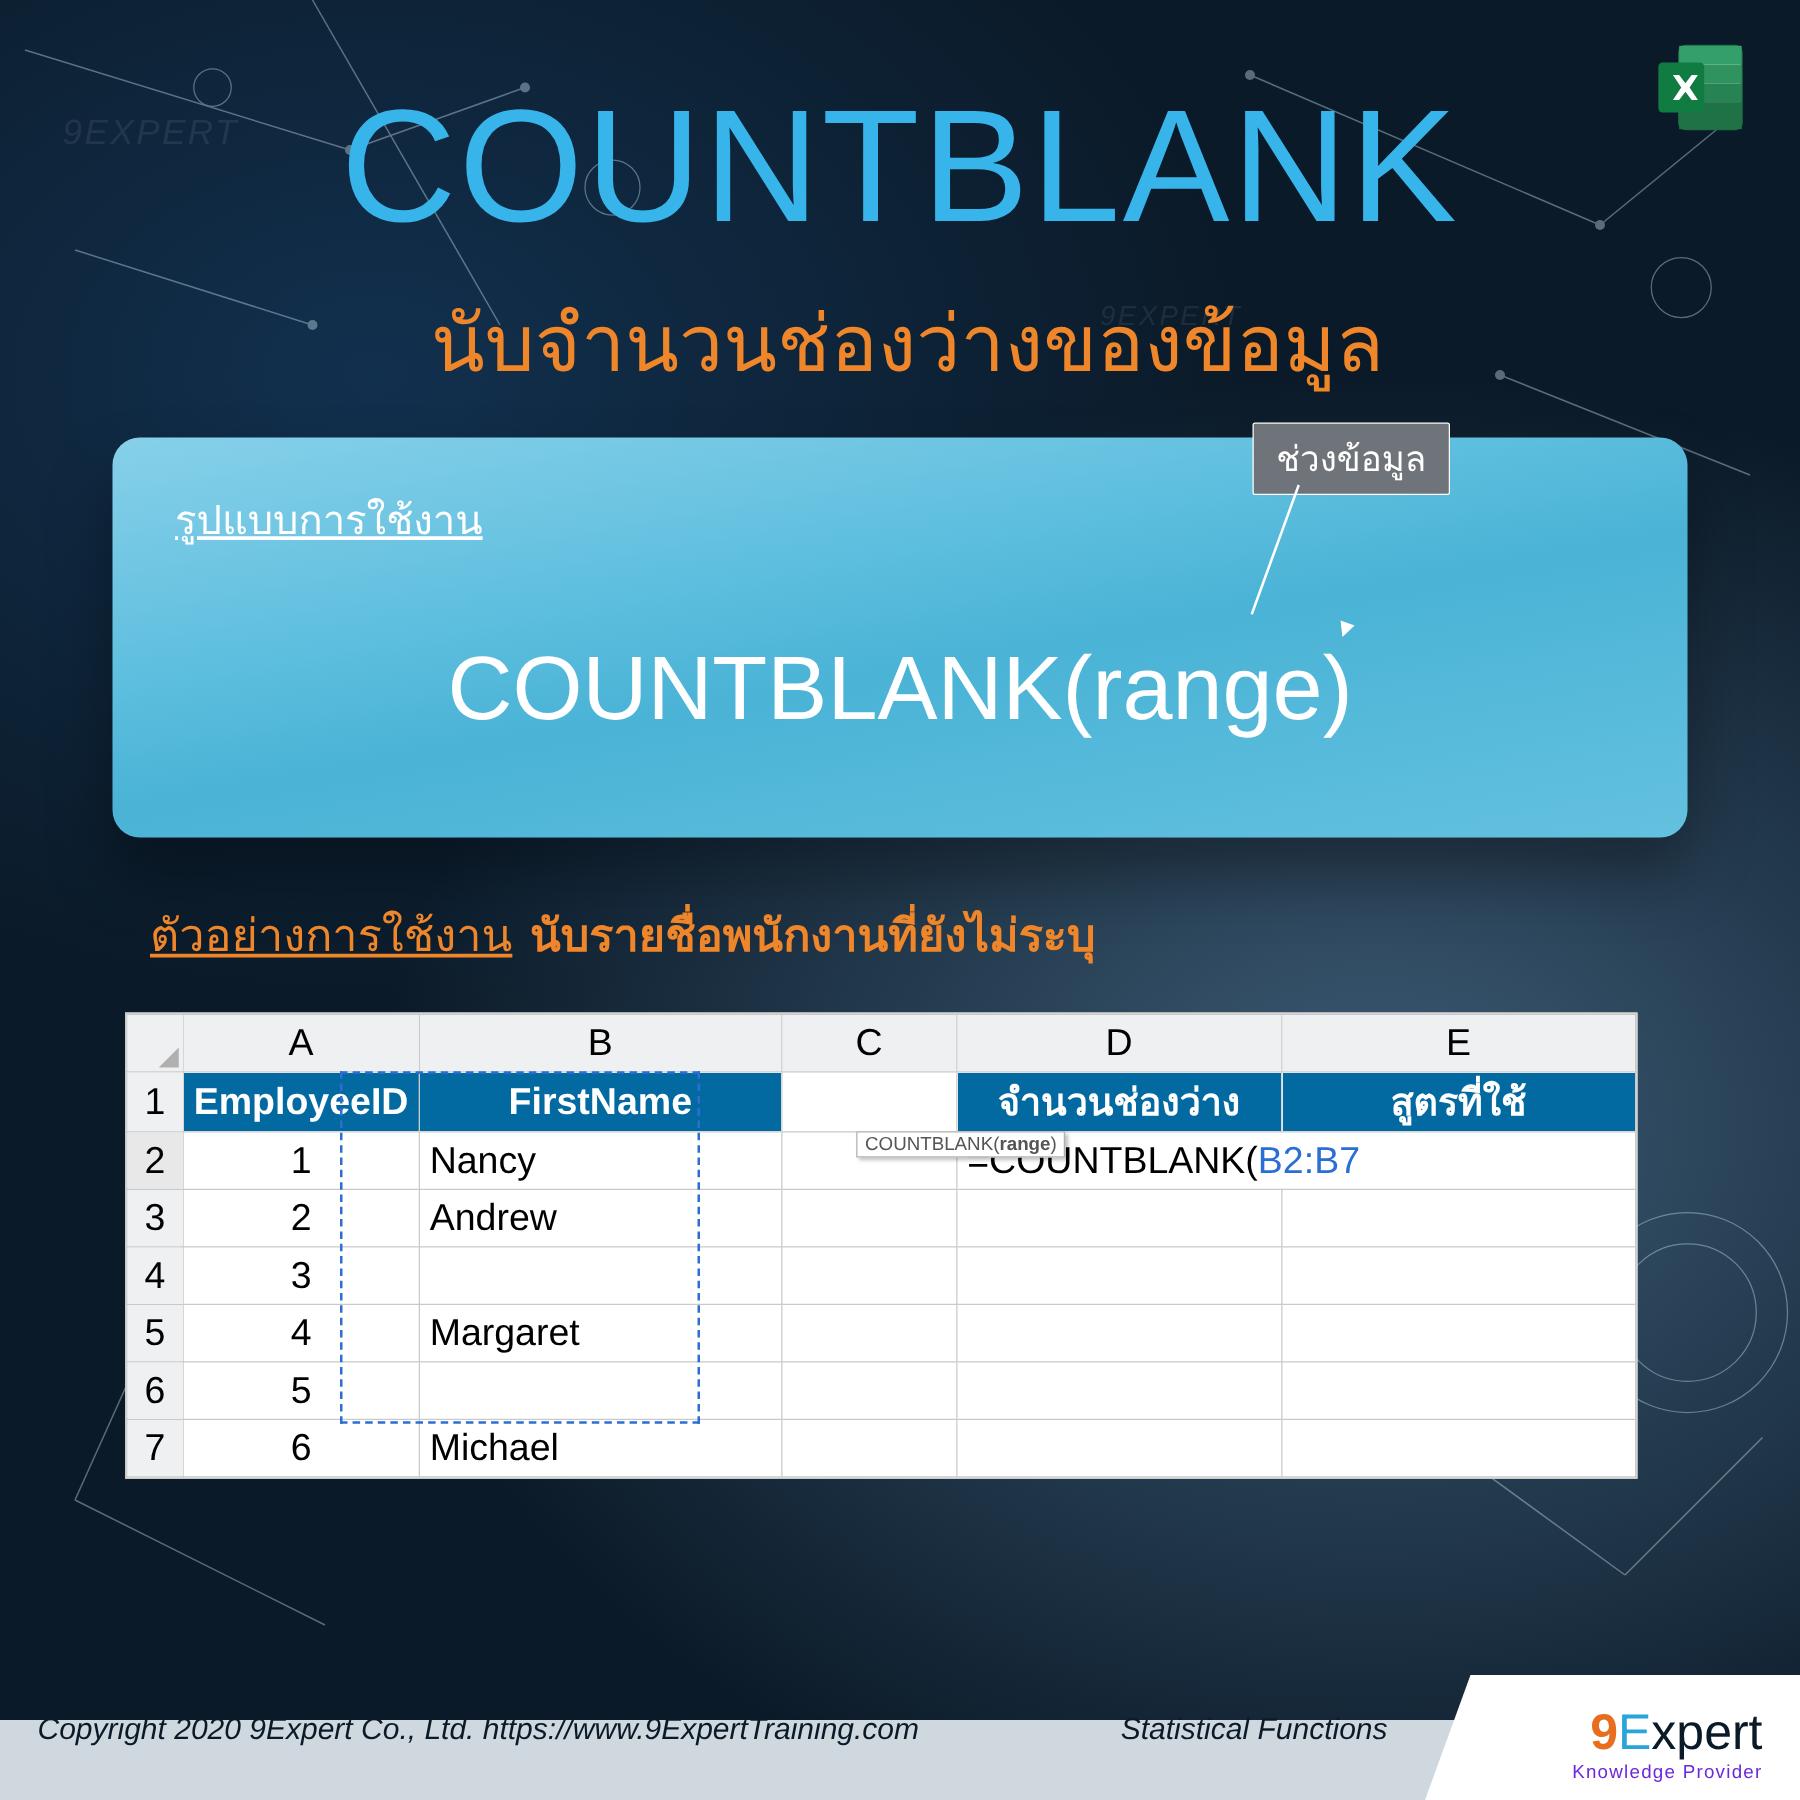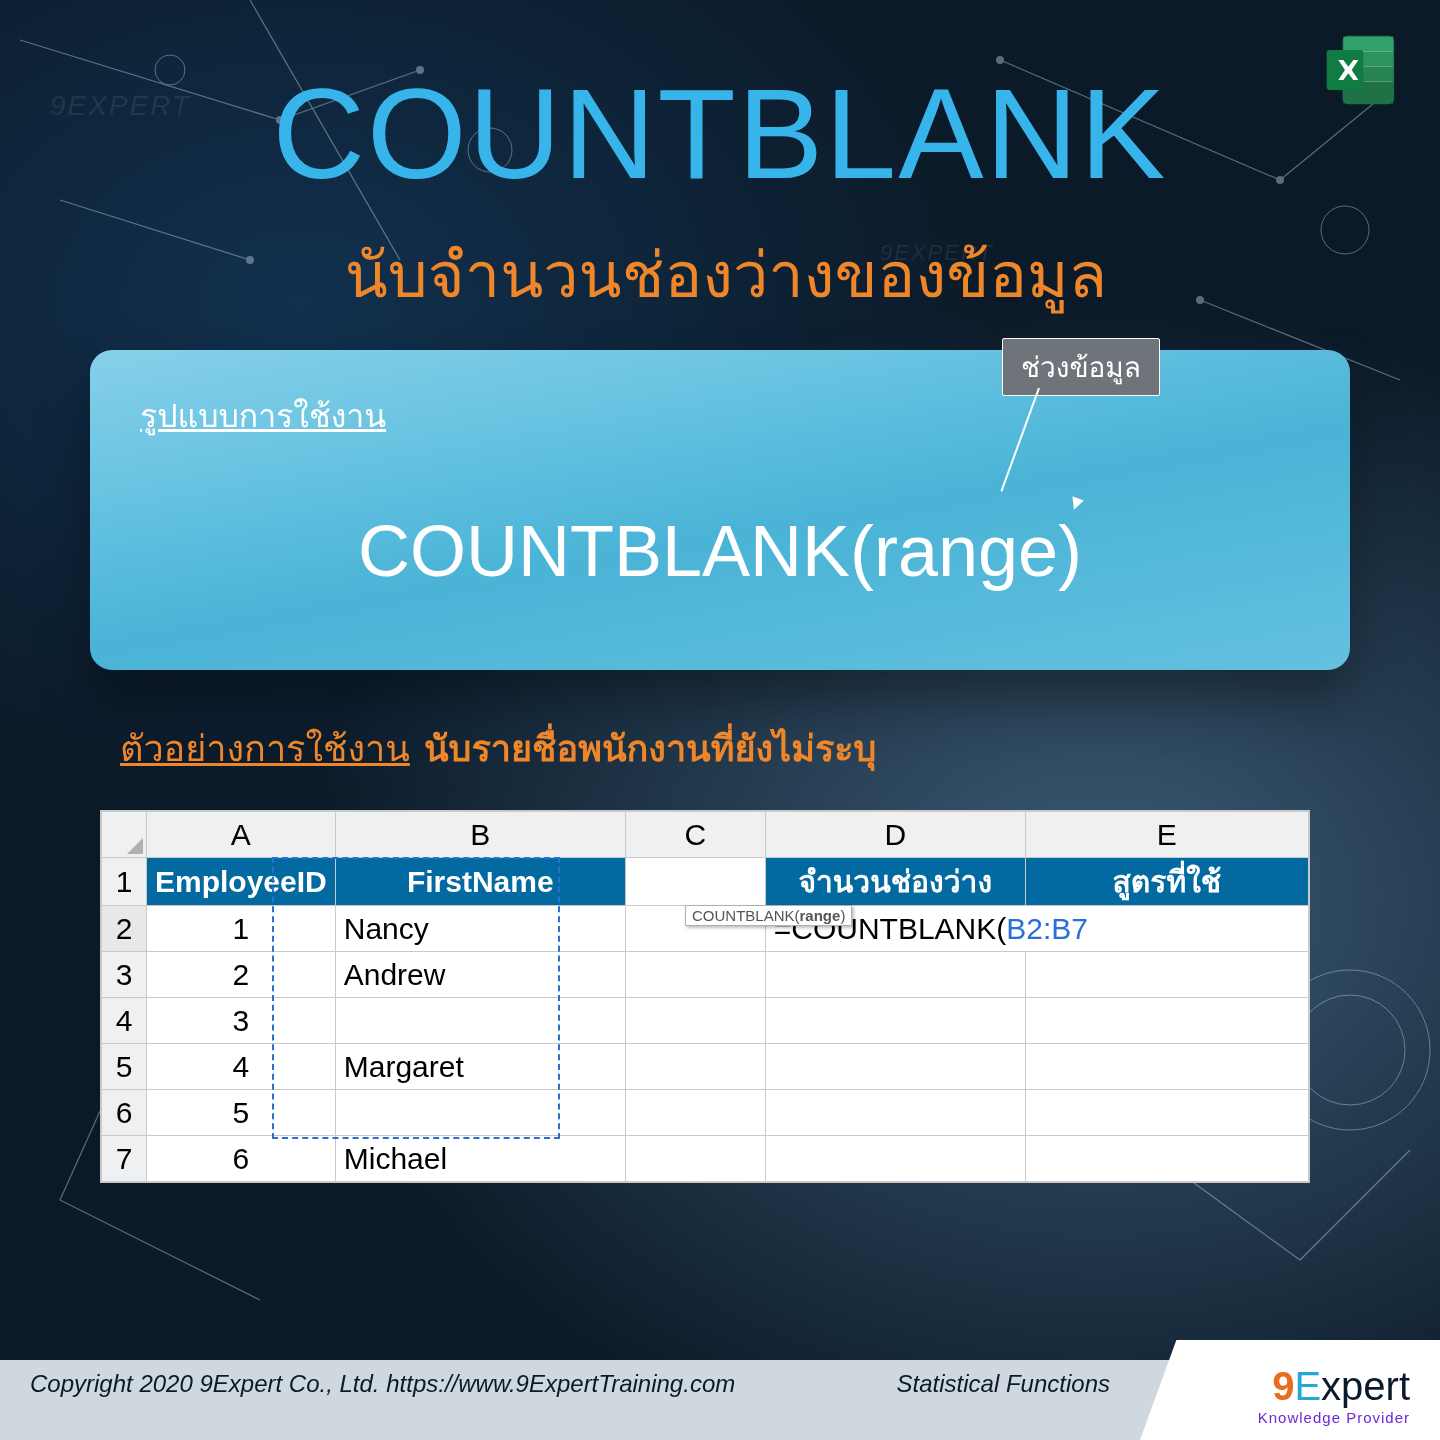--- a/index.html
+++ b/index.html
@@ -57,21 +57,21 @@
   .txt{text-align:left;}
   .formula-cell{white-space:nowrap;padding-left:4px;}
   .range-ref{color:#2b6fd4;}
   .range-box{position:absolute;top:857px;left:272px;width:288px;height:282px;border:2px dashed #2b6fd4;pointer-events:none;}
   .tooltip{
     position:absolute;top:905px;left:685px;background:#fff;border:1px solid #b0b0b0;
     color:#555;font-size:15px;padding:1px 6px;box-shadow:2px 2px 3px rgba(0,0,0,.25);
   }
   .tooltip b{font-weight:700;}
 
-  .footer{position:absolute;left:0;right:0;bottom:0;height:80px;
+  .footer{position:absolute;left:0;right:0;bottom:0;height:64px;
     background:#cfd8de;color:#0b1a28;}
   .copy{position:absolute;left:30px;bottom:42px;font-style:italic;font-size:24px;}
   .cat{position:absolute;right:330px;bottom:42px;font-style:italic;font-size:24px;text-align:center;}
   .brand{
     position:absolute;right:0;bottom:0;width:300px;height:100px;background:#fff;
     transform:skew(-20deg);transform-origin:bottom right;
   }
   .brand-inner{position:absolute;right:30px;bottom:14px;text-align:right;}
   .brand-logo{font-size:40px;font-weight:400;}
   .brand-logo .nine{color:#e86d1f;font-weight:700;}

